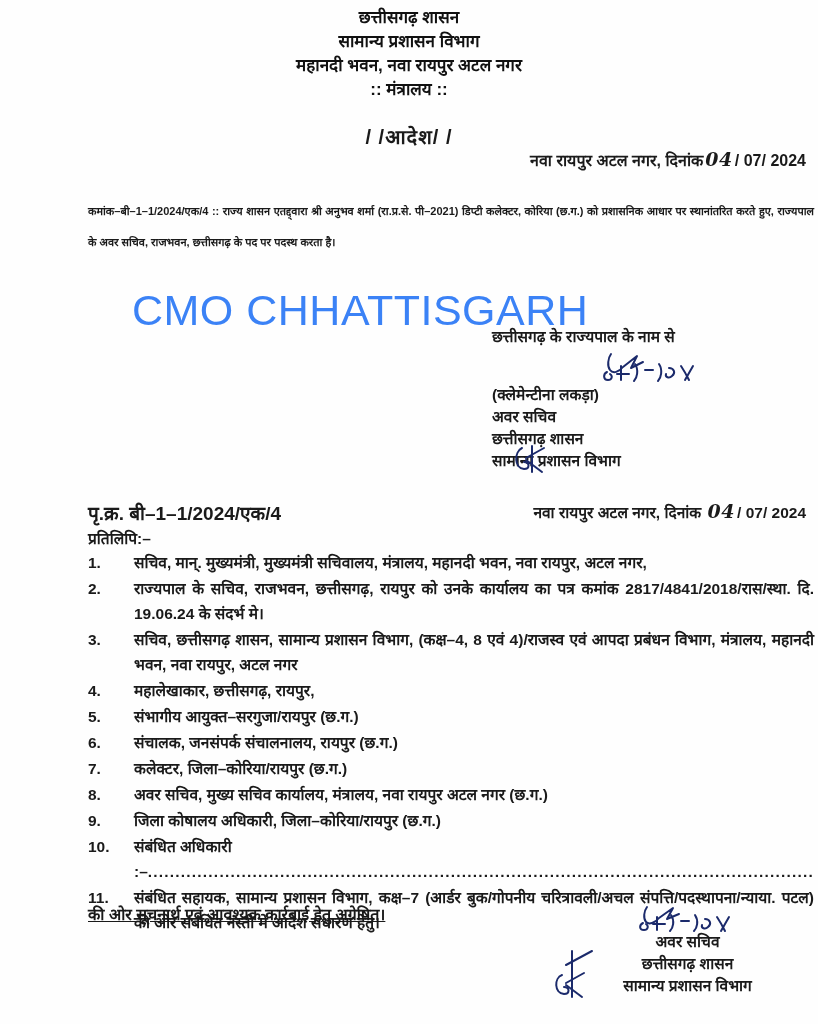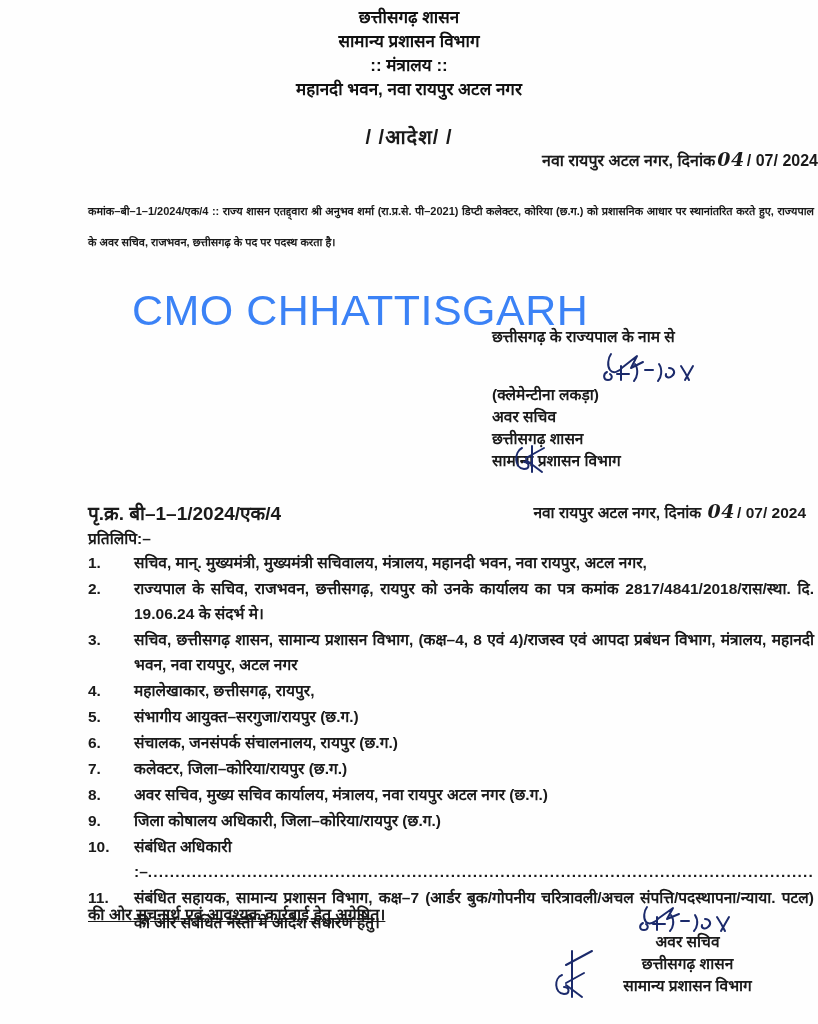--- a/index.html
+++ b/index.html
@@ -57,21 +57,21 @@
   .header .aadesh {
     margin-top: 21px;
     font-size: 20px;
     font-weight: 700;
     letter-spacing: 1px;
   }
 
   
   .topdate {
     position: absolute;
-    right: 0;
+    right: 12px;
     top: 148px;
     font-size: 16px;
     font-weight: 700;
     white-space: nowrap;
   }
 
   
   .hand {
     font-family: "DejaVu Serif", serif;
     font-style: italic;
@@ -195,22 +195,22 @@
 </head>
 <body>
 
 <div class="page">
 
   <div class="watermark">CMO CHHATTISGARH</div>
 
   <div class="header">
     <div class="hline">छत्तीसगढ़ शासन</div>
     <div class="hline sub">सामान्य प्रशासन विभाग</div>
+    <div class="hline sub">महानदी भवन, नवा रायपुर अटल नगर</div>
     <div class="hline sub">:: मंत्रालय ::</div>
-    <div class="hline sub">महानदी भवन, नवा रायपुर अटल नगर</div>
     <div class="aadesh">/ /आदेश/ /</div>
   </div>
 
   <div class="topdate">
     <span>नवा रायपुर अटल नगर, दिनांक</span><span class="hand">04</span><span>/</span>
     <span>07</span><span>/</span>
     <span>2024</span>
   </div>
 
   <div class="bodypara">

